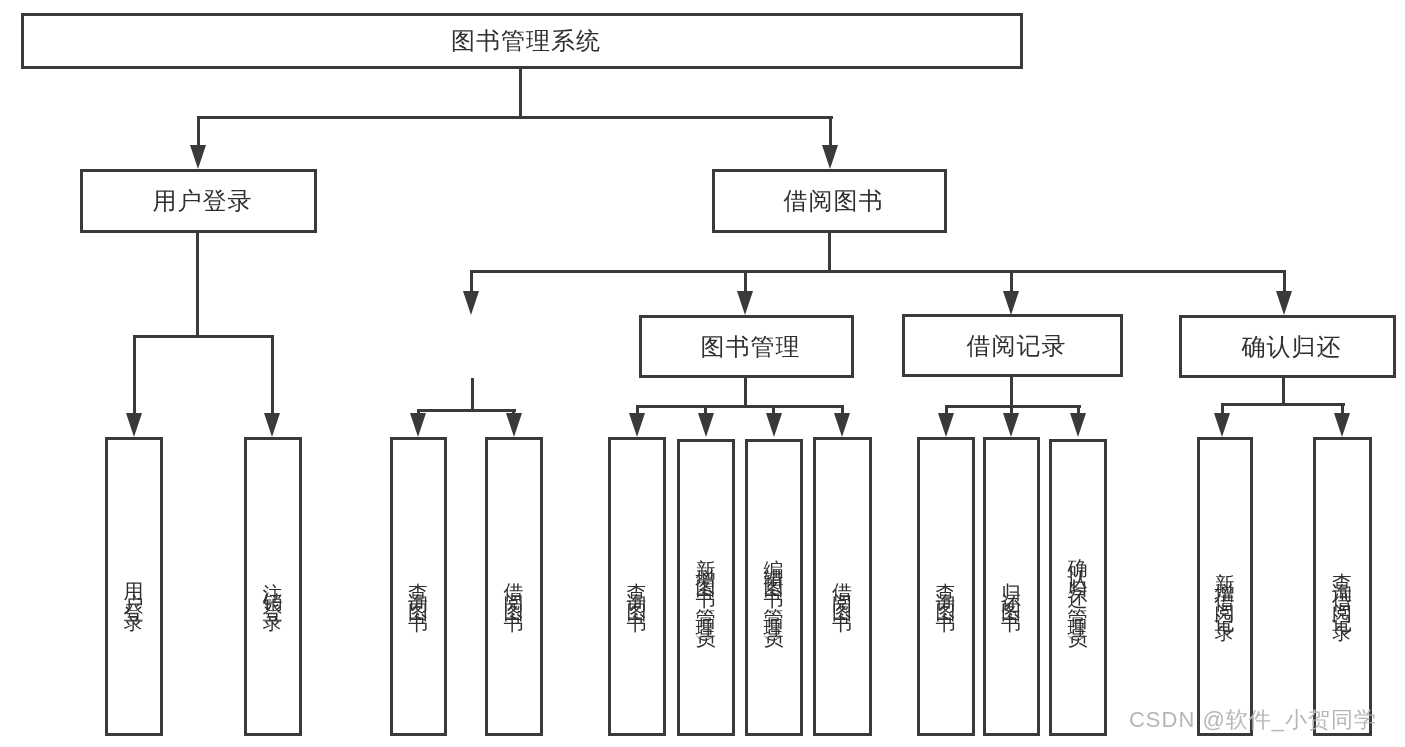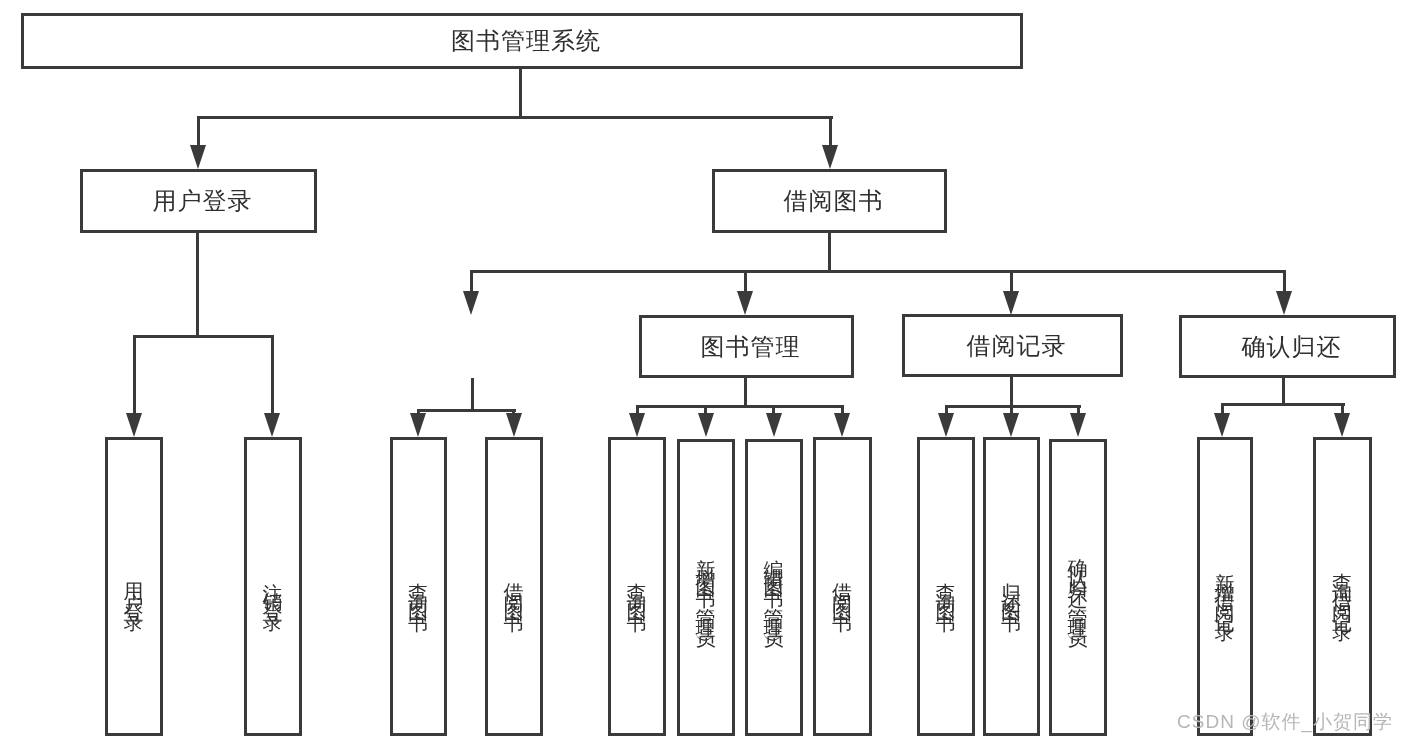--- a/index.html
+++ b/index.html
@@ -49,23 +49,23 @@
   .head {
     position: absolute;
     width: 0;
     height: 0;
     border-left: 8px solid transparent;
     border-right: 8px solid transparent;
     border-top: 24px solid var(--line);
   }
   .watermark {
     position: absolute;
-    right: 12px;
+    right: 28px;
     bottom: 12px;
-    font-size: 19px;
+    font-size: 22px;
     letter-spacing: 1px;
     color: #b6b6b6;
     white-space: nowrap;
   }
 </style>
 </head>
 <body>
 
 <div class="canvas">
 

